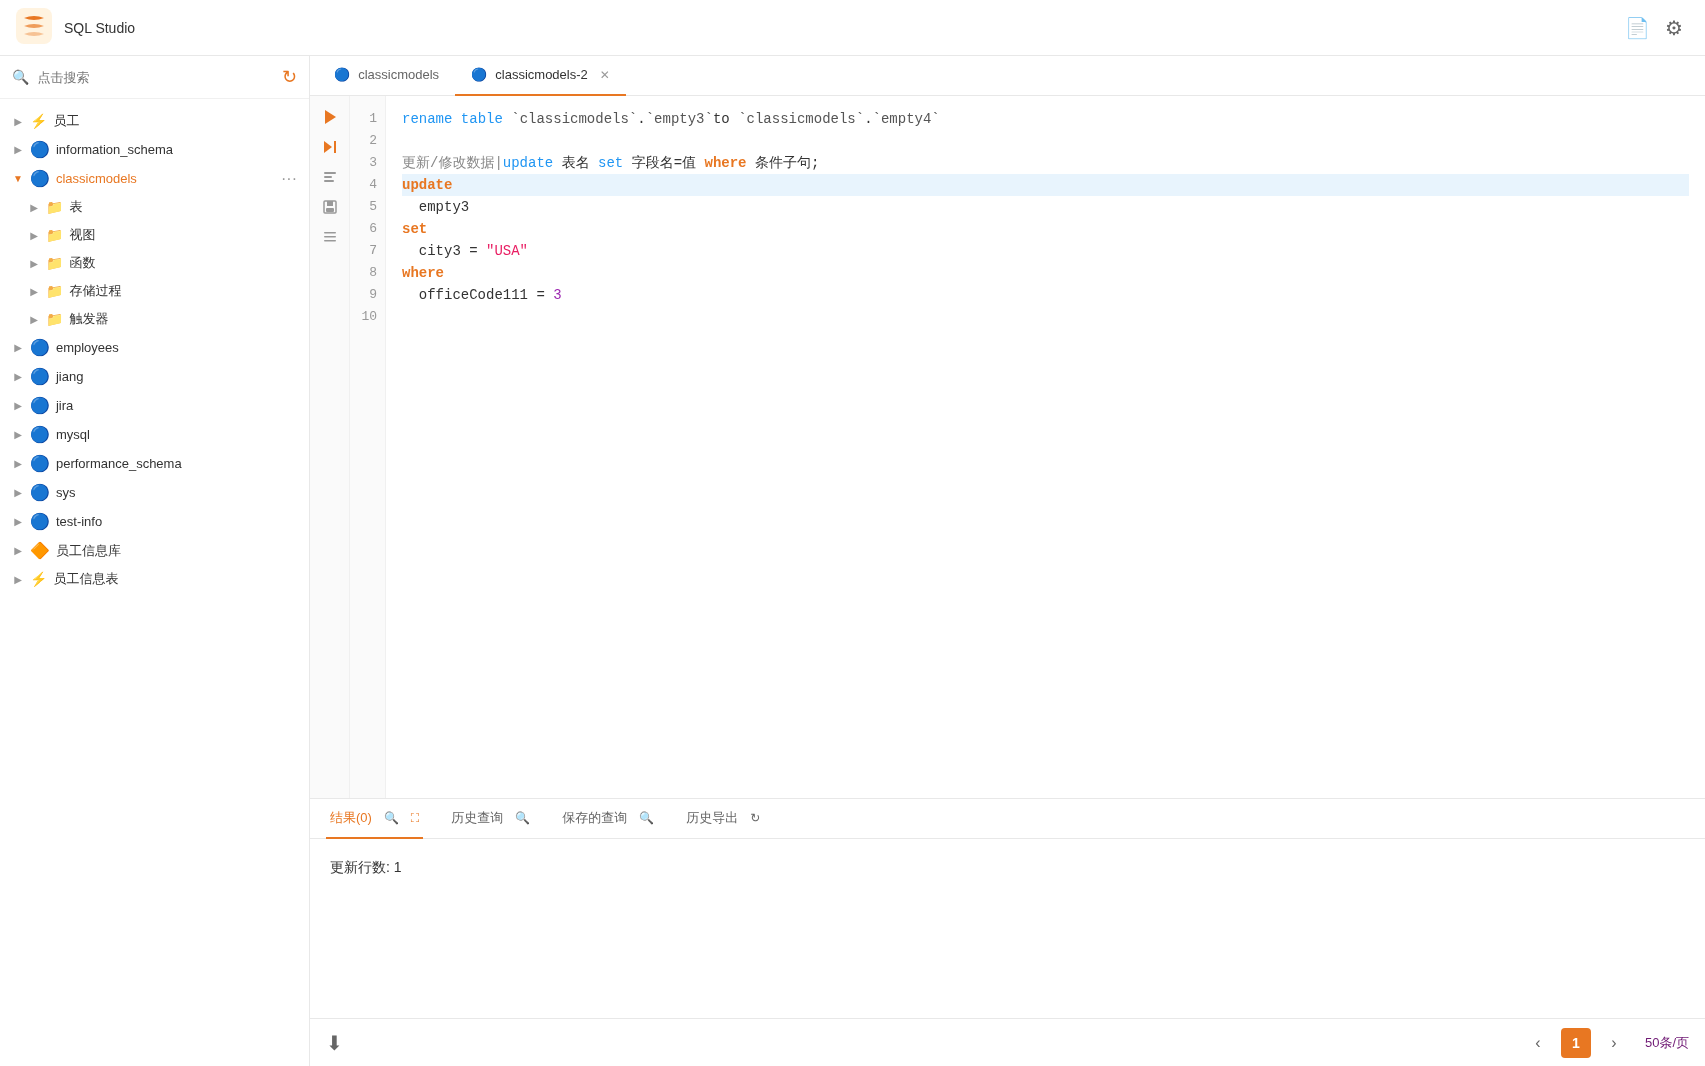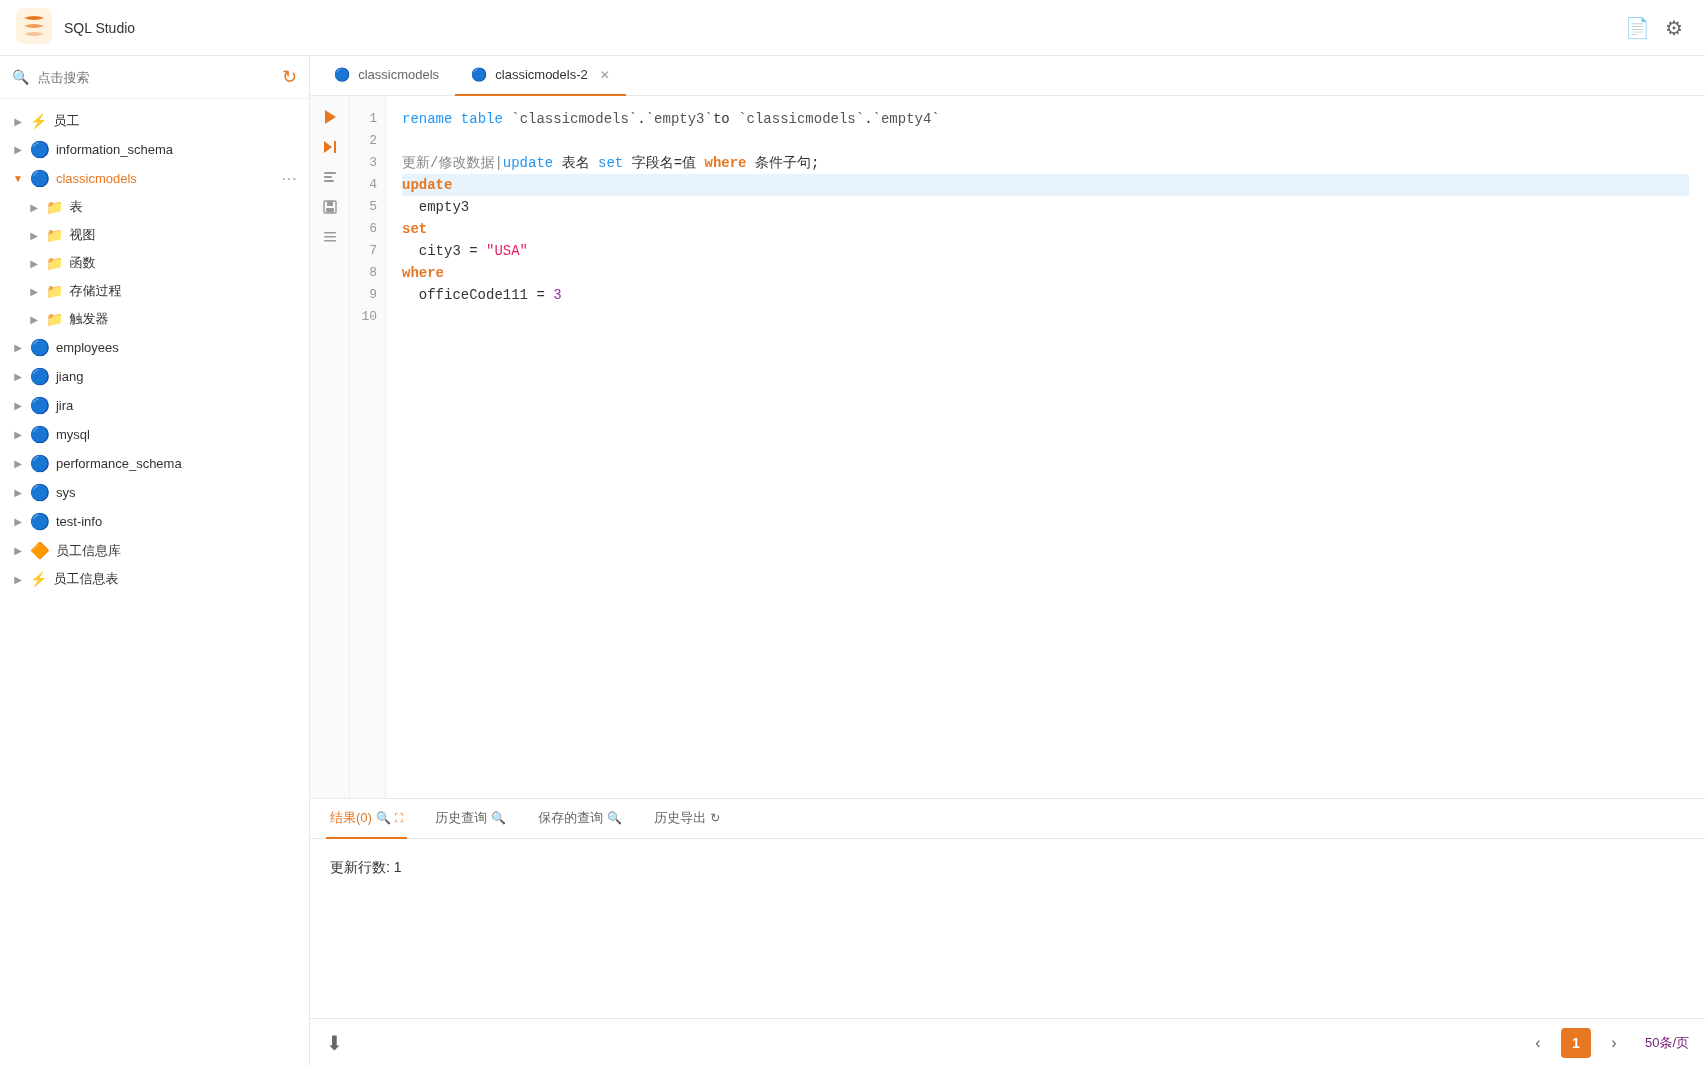--- a/index.html
+++ b/index.html
@@ -96,21 +96,21 @@
     
     .bottom-panel {
       height: 220px; border-top: 1px solid #e8e8e8; display: flex; flex-direction: column;
       background: #fff; flex-shrink: 0;
     }
     .bottom-tabs {
       display: flex; border-bottom: 1px solid #e8e8e8; height: 40px; align-items: center;
       padding: 0 16px; gap: 24px;
     }
     .bottom-tab {
-      display: flex; align-items: center; gap: 0; font-size: 13px; color: #666;
+      display: flex; align-items: center; gap: 8px; font-size: 13px; color: #666;
       cursor: pointer; height: 40px; border-bottom: 2px solid transparent; padding: 0 4px;
     }
     .bottom-tab.active { color: #e87722; border-bottom: 2px solid #e87722; }
 
     .bottom-content { flex: 1; padding: 16px 20px; overflow: auto; }
     .result-text { font-size: 14px; color: #333; line-height: 1.8; }
 
     
     .bottom-footer {
       display: flex; align-items: center; justify-content: space-between;

